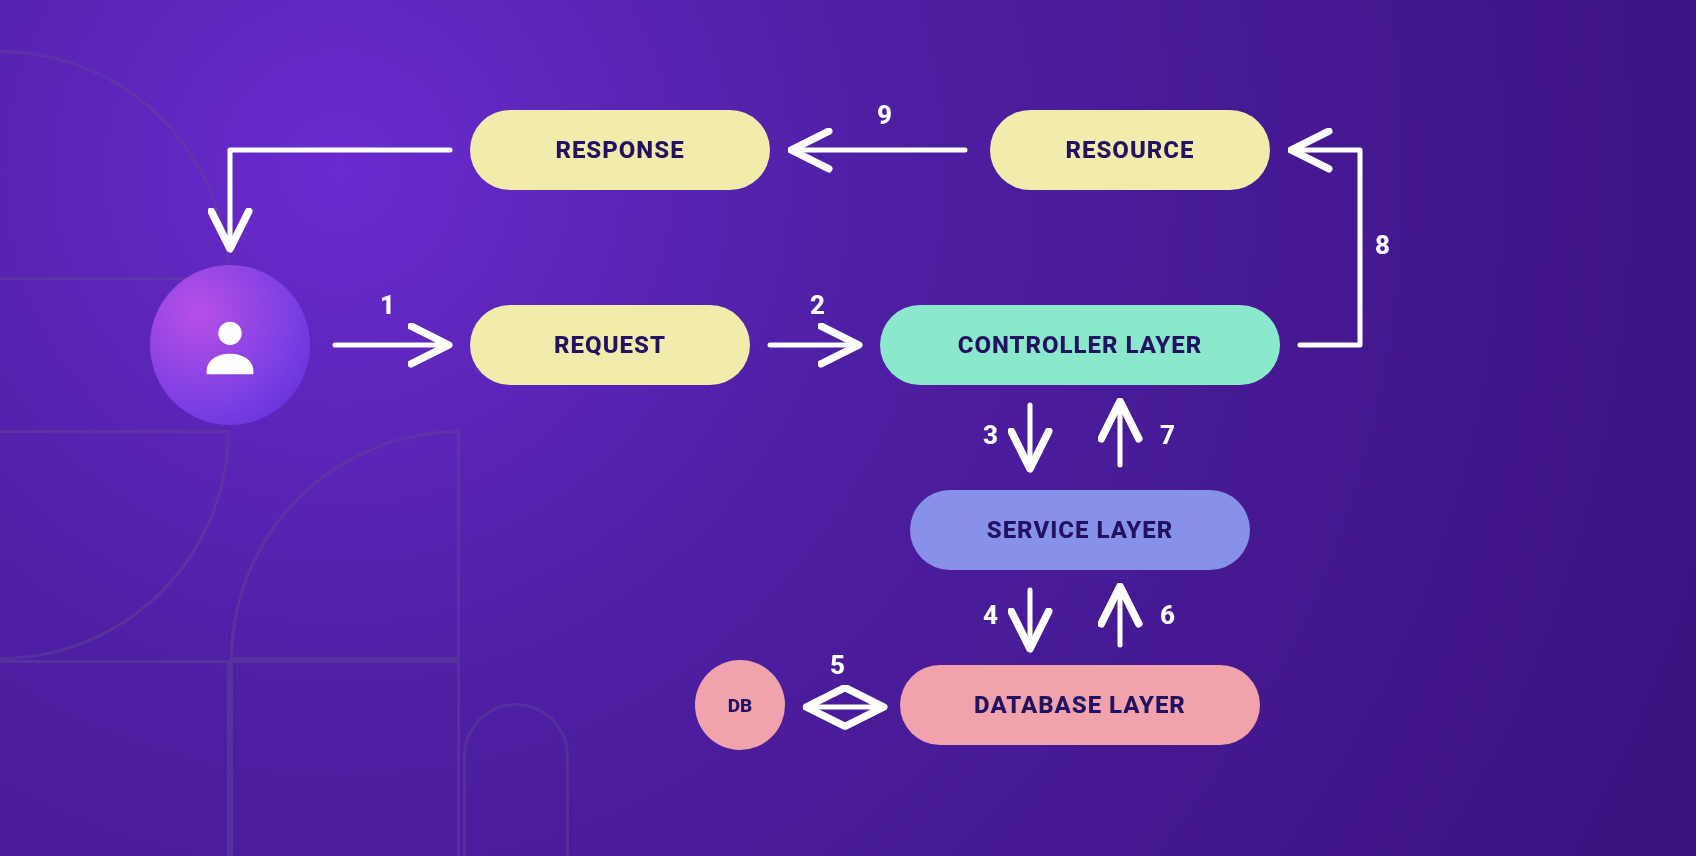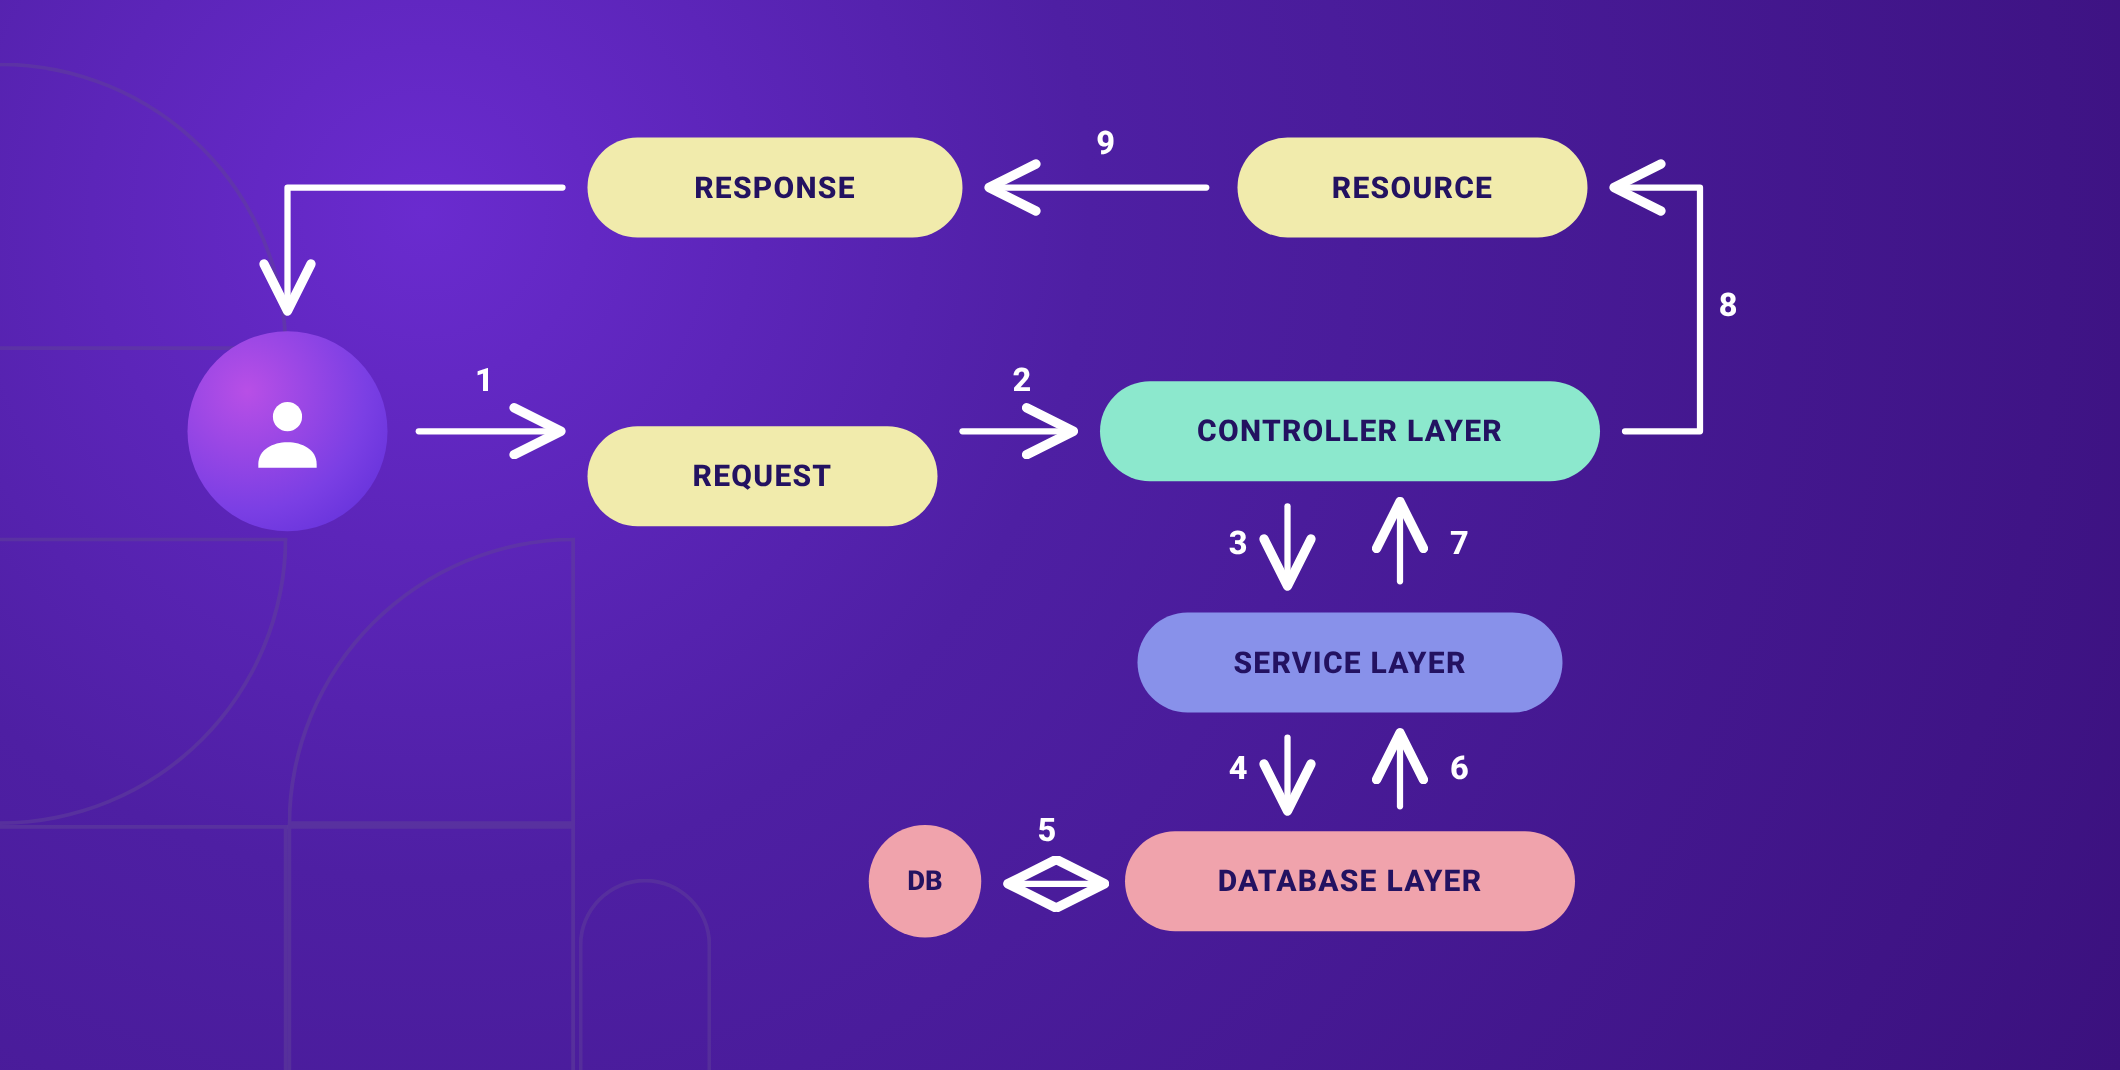--- a/index.html
+++ b/index.html
@@ -45,21 +45,21 @@
     border-radius: 50%;
     display:flex; align-items:center; justify-content:center;
   }
   .user-circle {
     width: 160px; height: 160px;
     background: radial-gradient(circle at 30% 30%, #B84FE6 0%, #7B3FE4 60%, #5A2BD6 100%);
   }
   .db-circle {
     width: 90px; height: 90px;
     background: #F0A3AC;
-    font-weight:800; font-size:22px; color:#231261;
+    font-weight:800; font-size:19px; color:#231261;
   }
 
   .num {
     position:absolute;
     color:#fff;
     font-weight:800;
     font-size:26px;
   }
 
   svg.arrows { position:absolute; top:0; left:0; width:1696px; height:856px; pointer-events:none; }
@@ -79,21 +79,21 @@
     <svg width="70" height="70" viewBox="0 0 24 24" fill="#fff">
       <circle cx="12" cy="8" r="4"></circle>
       <path d="M4 21c0-4 4-6 8-6s8 2 8 6v1H4z"></path>
     </svg>
   </div>
 
   <div class="pill yellow" style="left:470px; top:110px; width:300px; height:80px;">RESPONSE</div>
 
   <div class="pill yellow" style="left:990px; top:110px; width:280px; height:80px;">RESOURCE</div>
 
-  <div class="pill yellow" style="left:470px; top:305px; width:280px; height:80px;margin-top:36px;">REQUEST</div>
+  <div class="pill yellow" style="left:470px; top:305px; width:280px; height:80px;">REQUEST</div>
 
   <div class="pill blue" style="left:910px; top:490px; width:340px; height:80px;">SERVICE LAYER</div>
 
   <div class="pill mint" style="left:880px; top:305px; width:400px; height:80px;">CONTROLLER LAYER</div>
 
   <div class="circle db-circle" style="left:695px; top:660px;">DB</div>
 
   <div class="pill pink" style="left:900px; top:665px; width:360px; height:80px;">DATABASE LAYER</div>
 
   <span class="num" style="left:380px; top:290px;">1</span>

